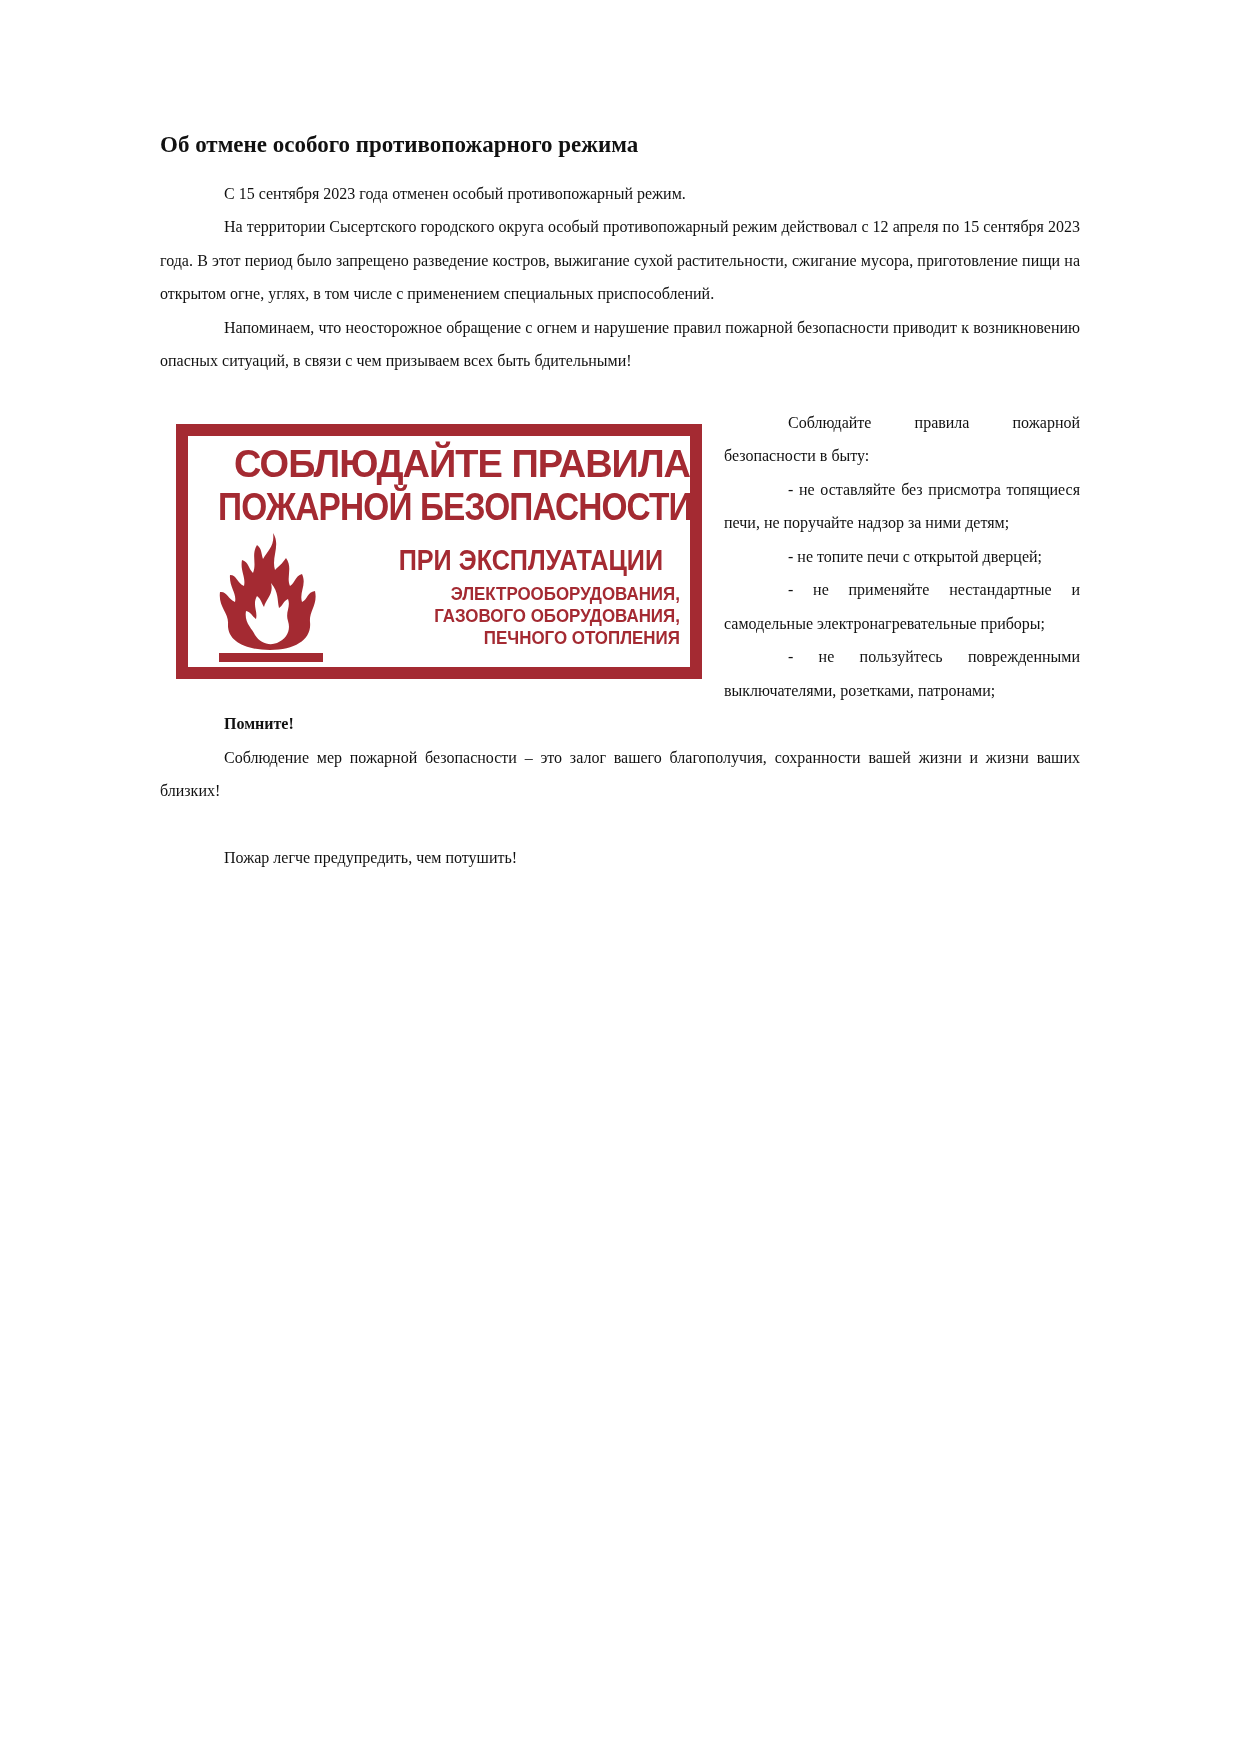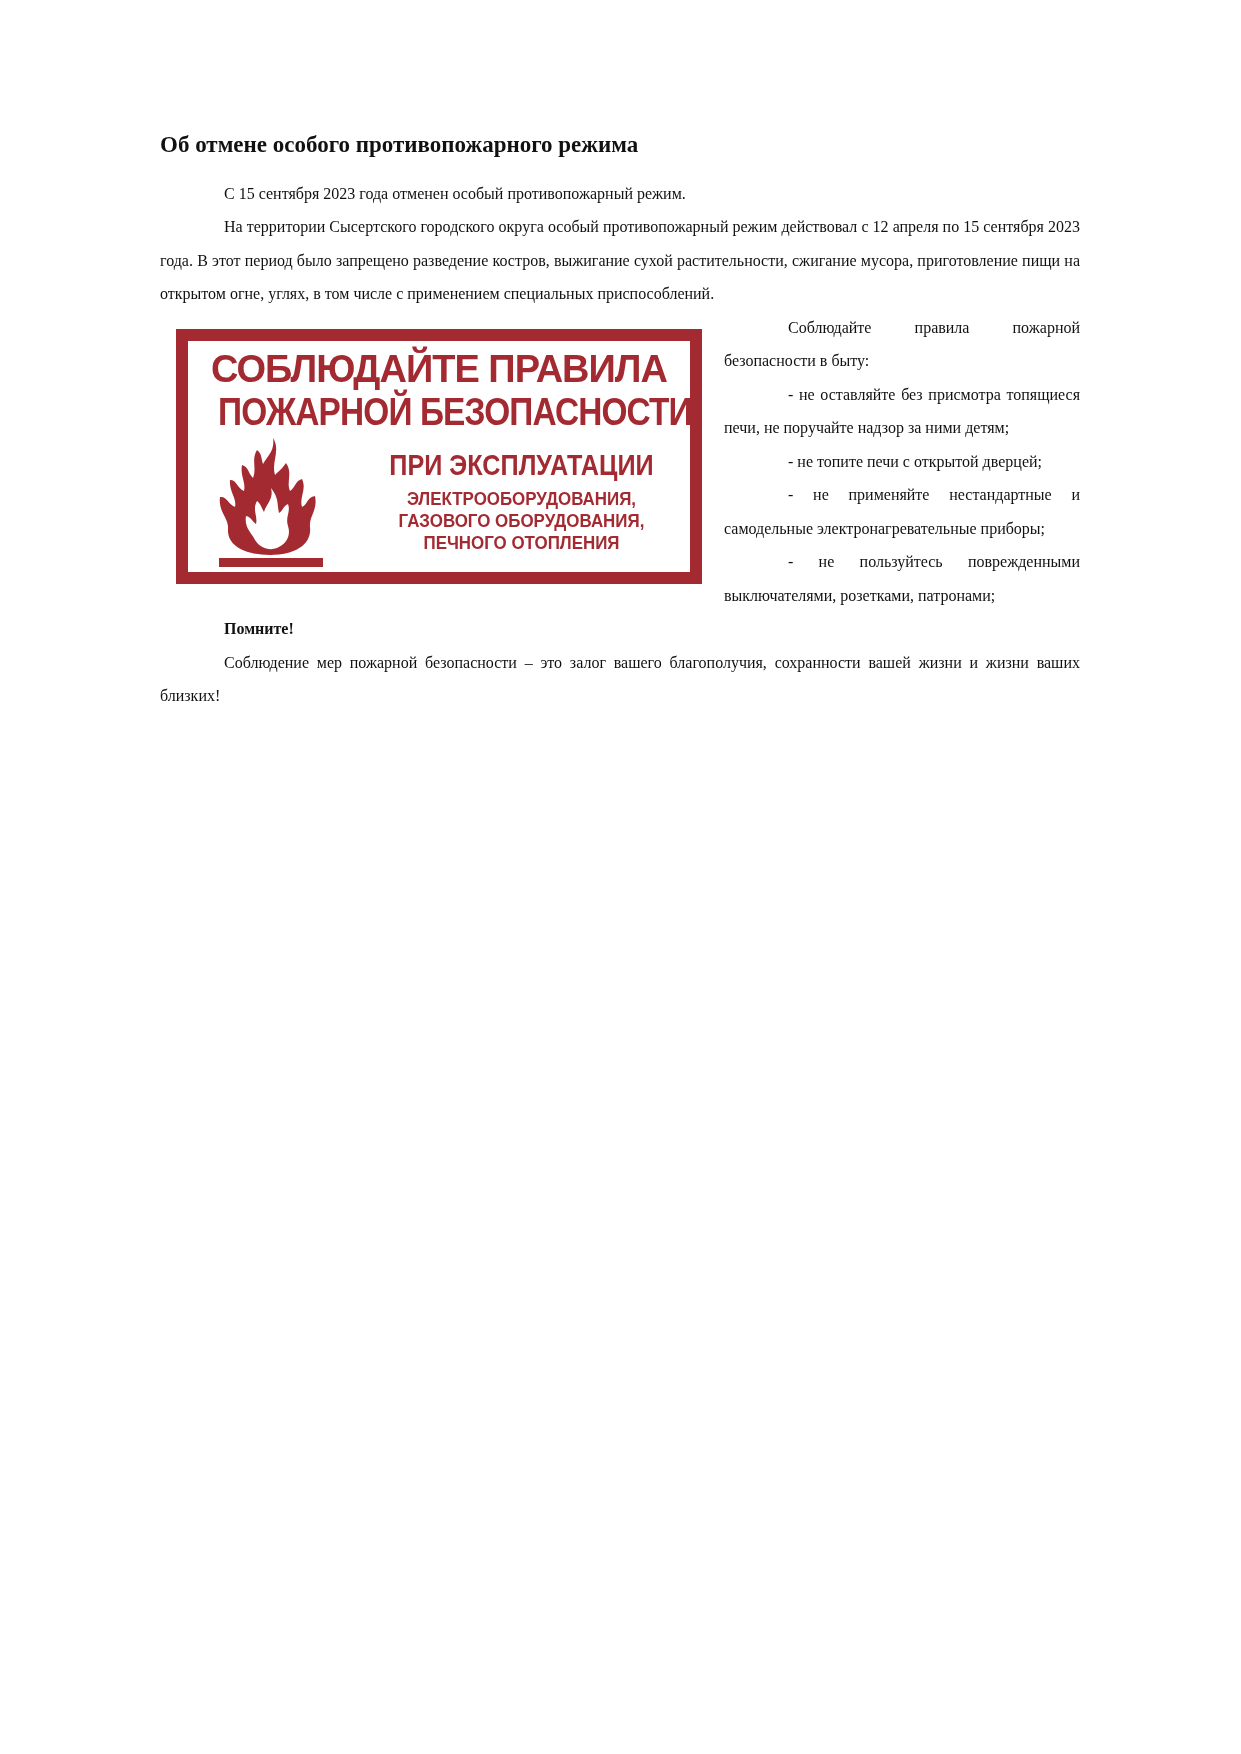--- a/index.html
+++ b/index.html
@@ -45,21 +45,21 @@
     height: 255px;
     margin: 18px 22px 6px 16px;
     border: 12px solid #a42a32;
     background: #ffffff;
   }
   .sign-inner {
     box-sizing: border-box;
     width: 100%;
     height: 100%;
     padding-top: 7px;
-    text-align: center;
+    text-align: right;
     color: #a42a32;
     font-family: "Liberation Sans", sans-serif;
     font-weight: bold;
     overflow: hidden;
   }
   .sign-big {
     font-size: 38px;
     line-height: 43px;
     letter-spacing: -1px;
     white-space: nowrap;
@@ -99,20 +99,21 @@
 </style>
 </head>
 <body>
 
 <div class="page">
 
   <h1 class="doc-title">Об отмене особого противопожарного режима</h1>
 
   <p class="para">С 15 сентября 2023 года отменен особый противопожарный режим.</p>
   <p class="para">На территории Сысертского городского округа особый противопожарный режим действовал с 12 апреля по 15 сентября 2023 года. В этот период было запрещено разведение костров, выжигание сухой растительности, сжигание мусора, приготовление пищи на открытом огне, углях, в том числе с применением специальных приспособлений.</p>
+  <p class="para mb28">Напоминаем, что неосторожное обращение с огнем и нарушение правил пожарной безопасности приводит к возникновению опасных ситуаций, в связи с чем призываем всех быть бдительными!</p>
 
   <div class="sign">
     <div class="sign-inner">
       <div class="sign-big l1">СОБЛЮДАЙТЕ ПРАВИЛА</div>
       <div class="sign-big l2">ПОЖАРНОЙ БЕЗОПАСНОСТИ</div>
       <div class="sign-row">
         <div class="flame-col">
           <svg width="120" height="130" viewBox="0 0 120 130" aria-hidden="true">
             <g fill="#a42a32">
               <rect x="8" y="120" width="104" height="9"></rect>
@@ -160,14 +161,15 @@
     </div>
   </div>
 
   <p class="para">Соблюдайте правила пожарной безопасности в быту:</p>
   <p class="para">- не оставляйте без присмотра топящиеся печи, не поручайте надзор за ними детям;</p>
   <p class="para">- не топите печи с открытой дверцей;</p>
   <p class="para">- не применяйте нестандартные и самодельные электронагревательные приборы;</p>
   <p class="para">- не пользуйтесь поврежденными выключателями, розетками, патронами;</p>
   <p class="para bold">Помните!</p>
   <p class="para">Соблюдение мер пожарной безопасности – это залог вашего благополучия, сохранности вашей жизни и жизни ваших близких!</p>
+  <p class="para mt-final">Пожар легче предупредить, чем потушить!</p>
 
 </div>
 
 </body></html>

